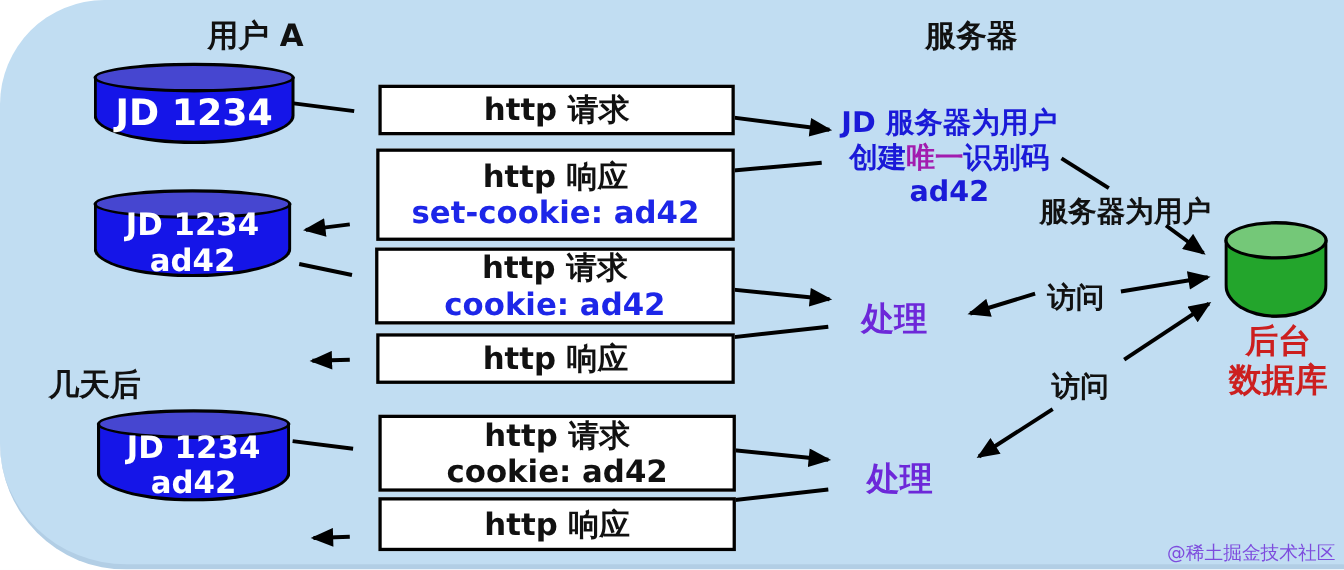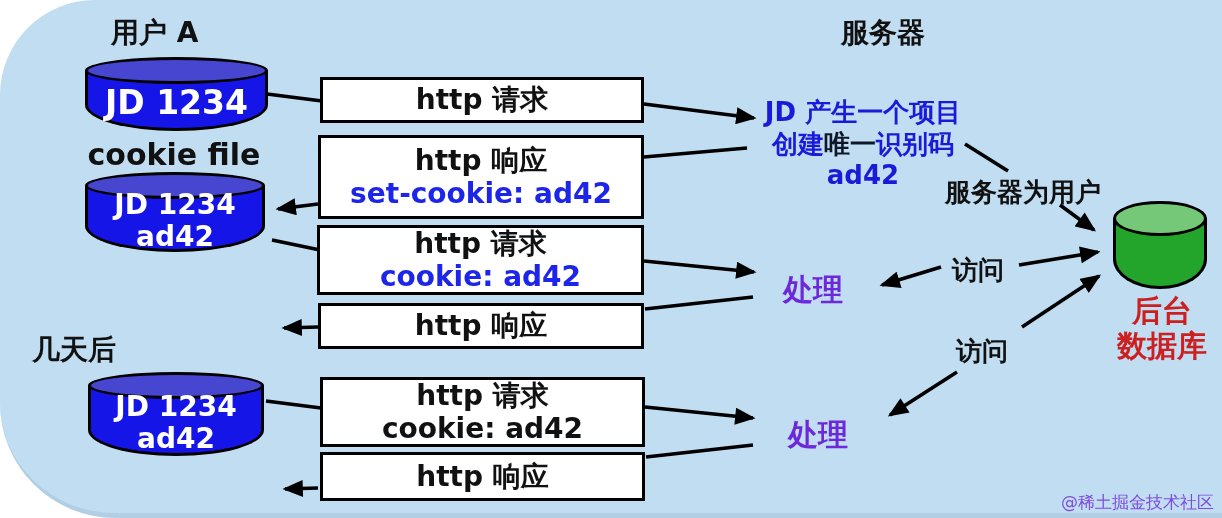--- a/index.html
+++ b/index.html
@@ -10,26 +10,26 @@
     font-weight:bold;background:#ffffff;
   }
   #panel{
     position:absolute;left:0;top:0;width:1222px;height:518px;
     background:#c1ddf2;
     border-bottom:5px solid #b2cee5;
     border-radius:95px 0 0 115px;
   }
   .lbl{position:absolute;color:#111;white-space:nowrap;z-index:4;}
   .title{font-size:28px;}
-  .red-accent{color:#0f172a;}
+  .red-accent{color:#a21caf;}
   
   .msgbox{
     position:absolute;background:#ffffff;border:3px solid #000;
     display:flex;flex-direction:column;align-items:center;justify-content:center;
-    z-index:3;line-height:1.18;
+    z-index:3;line-height:1.18;margin-left:24px;
   }
   .msgbox .l1{font-size:28px;color:#111;}
   .msgbox .l2{font-size:28px;}
   .msgbox .l2.blue-line{color:#1d26e8;text-align:right;}
   .msgbox .l2.black-line{color:#111;}
   
   .cyl{position:absolute;z-index:3;}
   .cyl .body{
     position:absolute;left:0;right:0;bottom:0;
     border:3px solid #000;border-top:none;
@@ -90,42 +90,41 @@
     <line x1="753" y1="445" x2="646" y2="457"></line>
     <line x1="318" y1="488" x2="285" y2="489" marker-end="url(#ah)"></line>
     <line x1="965" y1="144" x2="1008" y2="171"></line>
     <line x1="1060" y1="205" x2="1094" y2="230" marker-end="url(#ah)"></line>
     <line x1="941" y1="267" x2="882" y2="285" marker-end="url(#ah)"></line>
     <line x1="1019" y1="265" x2="1098" y2="252" marker-end="url(#ah)"></line>
     <line x1="1022" y1="327" x2="1099" y2="276" marker-end="url(#ah)"></line>
     <line x1="957" y1="372" x2="890" y2="415" marker-end="url(#ah)"></line>
   </svg>
 
-  <div class="lbl title" style="left:111px;top:14px;width:180px;text-align:left;">用户 A</div>
+  <div class="lbl title" style="left:96px;top:14px;width:180px;text-align:right;">用户 A</div>
 
   <div class="cyl cyl-blue" style="left:85px;top:57px;width:183px;height:74px;">
     <div class="body"></div>
     <div class="top"></div>
     <div class="label" style="font-size:33px;">
       <div>JD 1234</div>
     </div>
   </div>
 
-  <div class="lbl" style="left:74px;top:137px;width:200px;text-align:center;font-size:30px;">cookie file</div>
 
   <div class="cyl cyl-blue" style="left:85px;top:172px;width:180px;height:80px;">
     <div class="body"></div>
     <div class="top"></div>
     <div class="label" style="font-size:28px;">
       <div>JD 1234</div>
       <div>ad42</div>
     </div>
   </div>
 
-  <div class="lbl title" style="left:32px;top:331px;text-align:right;">几天后</div>
+  <div class="lbl title" style="left:44px;top:331px;text-align:right;">几天后</div>
 
   <div class="cyl cyl-blue" style="left:88px;top:372px;width:176px;height:84px;">
     <div class="body"></div>
     <div class="top"></div>
     <div class="label" style="font-size:28px;">
       <div>JD 1234</div>
       <div>ad42</div>
     </div>
   </div>
 
@@ -152,21 +151,21 @@
     <div class="l2 black-line">cookie: ad42</div>
   </div>
 
   <div class="msgbox" style="left:320px;top:452px;width:325px;height:49px;">
     <div class="l1">http 响应</div>
   </div>
 
   <div class="lbl title" style="left:790px;top:14px;width:135px;text-align:right;">服务器</div>
 
   <div class="note" style="left:752px;top:97px;width:222px;">
-    <div>JD 产生一个项目</div>
+    <div>JD 服务器为用户</div>
     <div><span>创建</span><span class="red-accent">唯一</span><span>识别码</span></div>
     <div>ad42</div>
   </div>
 
   <div class="lbl" style="left:945px;top:175px;font-size:26px;">服务器为用户</div>
 
   <div class="process" style="left:783px;top:270px;">处理</div>
 
   <div class="lbl" style="left:952px;top:253px;font-size:26px;">访问</div>
 

